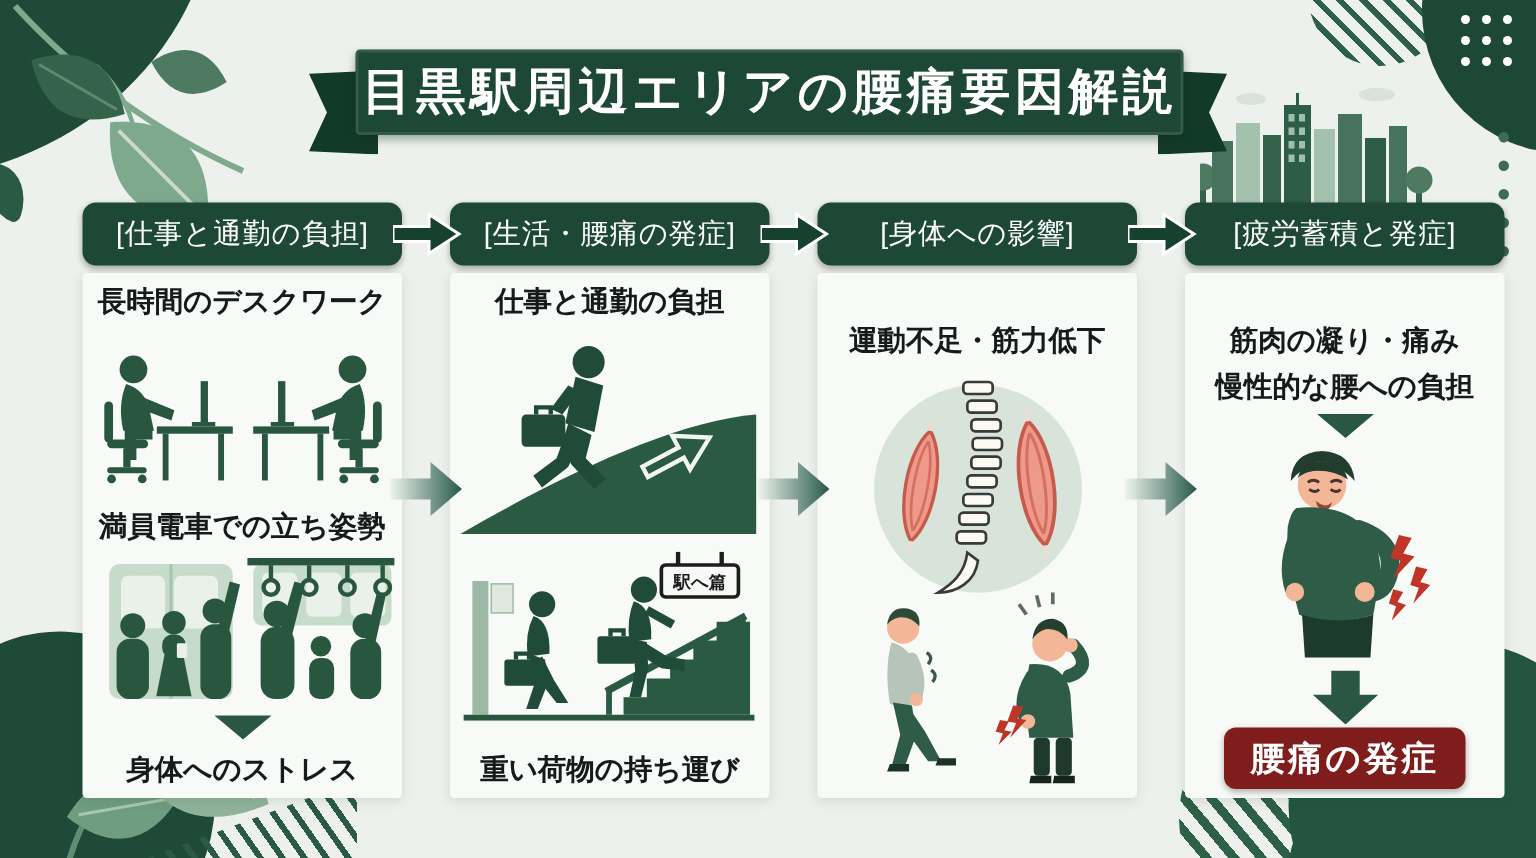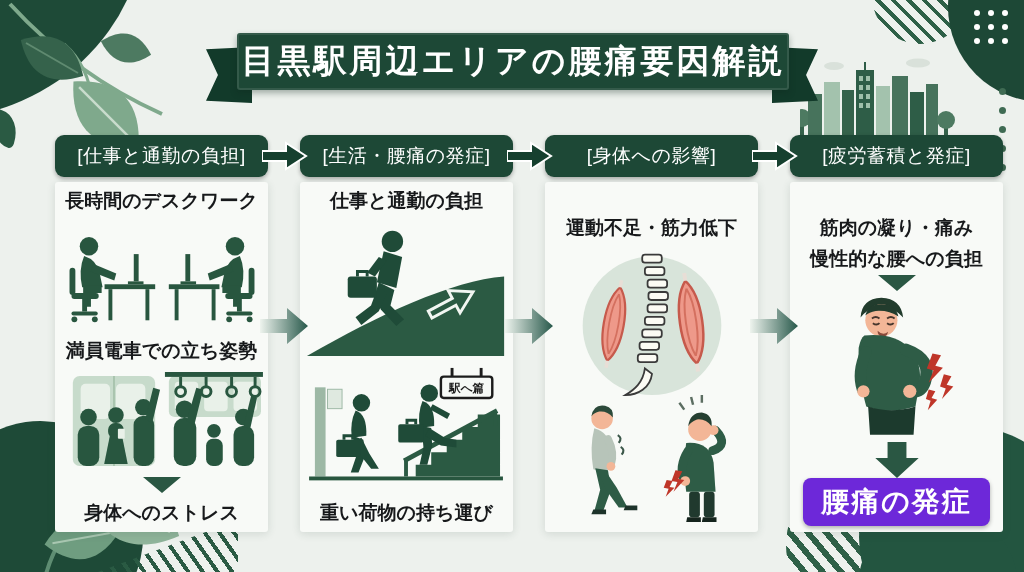--- a/index.html
+++ b/index.html
@@ -37,21 +37,21 @@
     justify-content:space-between;
   }
   .caption{font-size:19px;font-weight:bold;white-space:nowrap;}
   .caption-2l{font-size:19px;font-weight:bold;text-align:center;line-height:1.65;white-space:nowrap;margin-top:24px;}
   .tri-down{width:0;height:0;border-left:19px solid transparent;border-right:19px solid transparent;border-top:16px solid #2a5743;}
   .h-arrow{position:absolute;top:6px;}
   .m-arrow{position:absolute;top:168px;}
   .h1{left:207px}.h2{left:452px}.h3{left:697px}
   .m1{left:205px}.m2{left:450px}.m3{left:695px}
   .final-badge{
-    background:#6d28d9;color:#fff;font-size:28px;font-weight:bold;
+    background:#7f1d1d;color:#fff;font-size:23px;font-weight:bold;
     padding:5px 18px;border-radius:8px;letter-spacing:2px;box-shadow:0 2px 4px rgba(0,0,0,.3);
   }
   
   .d{position:absolute;}
   .tl-corner{left:-70px;top:-80px;width:215px;height:200px;background:#1e4a37;border-radius:0 0 100% 0;z-index:1;}
   .tl-leaf-small{left:-8px;top:112px;width:26px;height:34px;background:#2a5a43;border-radius:0 100% 20% 100%;transform:rotate(18deg);z-index:1;}
   .tr-stripes{left:872px;top:-52px;width:96px;height:96px;border-radius:50%;
     background:repeating-linear-gradient(45deg,#2e6047 0 4px,rgba(0,0,0,0) 4px 11px);z-index:1;}
   .tr-circle{left:948px;top:-88px;width:190px;height:190px;border-radius:50%;background:#1d4836;z-index:2;}
   .dots9{left:974px;top:10px;display:grid;grid-template-columns:repeat(3,6px);gap:8px;z-index:3;}

